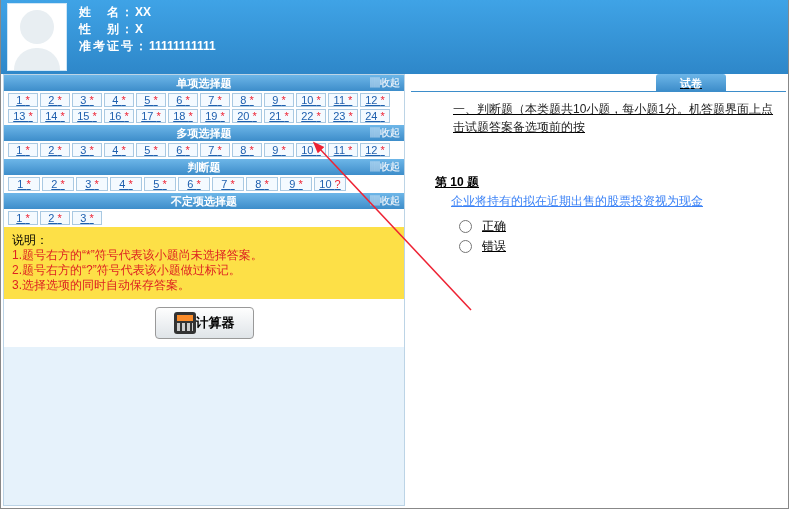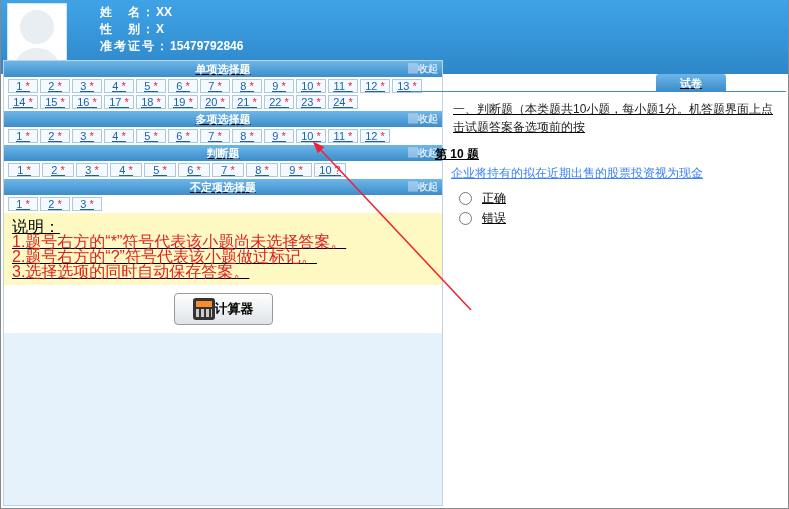--- a/index.html
+++ b/index.html
@@ -5,64 +5,64 @@
   * { box-sizing: border-box; margin: 0; padding: 0; }
   body { font-family: "Microsoft YaHei", SimSun, sans-serif; font-size: 12px; background: #fff; }
   .root { position: relative; width: 789px; height: 509px; border: 1px solid #888; border-top: none; overflow: hidden; }
 
   
   .hdr { background: linear-gradient(#3fa3e6, #2e87c9); color: #fff; height: 74px; display: flex; }
   .avatar { width: 60px; height: 68px; margin: 3px 6px; background: #fff; border: 1px solid #cfe6f6; position: relative; }
   .avatar::before { content: ""; position: absolute; top: 6px; left: 12px; width: 34px; height: 34px; border-radius: 50%; background: #e8eef2; }
   .avatar::after { content: ""; position: absolute; bottom: 0; left: 6px; width: 46px; height: 22px; border-radius: 22px 22px 0 0; background: #e8eef2; }
   .info { padding: 4px 6px; font-weight: bold; line-height: 17px; }
-  .info .row span:first-child { letter-spacing: 2px; margin-left: 21px; }
+  .info .row span:first-child { letter-spacing: 2px; }
 
   
-  .left { position: absolute; left: 2px; top: 60px; width: 440px; bottom: 2px; background: #e6f2fb; border: 1px solid #bcd4e6; text-decoration: underline; }
+  .left { position: absolute; left: 2px; top: 74px; width: 402px; bottom: 2px; background: #e6f2fb; border: 1px solid #bcd4e6; }
   .sec-h { height: 16px; background: linear-gradient(#6db6e8,#3d8dca); color: #fff; font-weight: bold; text-align: center; font-size: 11px; line-height: 16px; position: relative; }
   .collapse { position: absolute; right: 4px; top: 0; font-size: 10px; color: #dceaf6; cursor: pointer; }
   .grid { background: #fff; padding: 2px 4px; display: flex; flex-wrap: wrap; gap: 2px; }
   .q { width: 30px; height: 14px; border: 1px solid #a9c9e2; text-align: center; font-size: 11px; line-height: 12px; color: #1e5fae; text-decoration: underline; cursor: pointer; background: #f4faff; white-space: nowrap; }
   .q .mk { color: #e23; text-decoration: none; }
   .grid.row3 .q { width: 32px; }
-  .notes { background: #fef9c3; padding: 6px 8px; color: #d22; font-size: 16px; line-height: 15px; }
+  .notes { background: #fde047; padding: 6px 8px; color: #d22; font-size: 12px; line-height: 15px; }
   .notes .t { color: #000; }
   .calc-row { text-align: center; padding: 8px 0; background: #fff; }
   .calc { display: inline-flex; align-items: center; border: 1px solid #999; border-radius: 4px; padding: 4px 18px; background: linear-gradient(#fefefe,#dfe4e8); cursor: pointer; font-size: 13px; font-weight: bold; }
   .calc .ic { width: 22px; height: 22px; background: #333; border-radius: 3px; position: relative; }
   .calc .ic::before { content:""; position:absolute; top:3px; left:3px; right:3px; height:6px; background:#fb8c2a; }
   .calc .ic::after { content:""; position:absolute; bottom:3px; left:3px; right:3px; height:8px; background: repeating-linear-gradient(90deg,#ccc 0 3px,#333 3px 5px); }
 
   
   .right { position: absolute; left: 410px; top: 74px; right: 2px; bottom: 2px; text-decoration: underline; }
   .tabbar { height: 18px; border-bottom: 1px solid #3d8dca; display:flex; }
   .tabspace { flex: 1; }
   .tab { background: linear-gradient(#6db6e8,#3d8dca); color:#fff; font-weight:bold; font-size:11px; padding: 2px 24px; border-radius: 3px 3px 0 0; }
   .desc { padding: 8px 10px 6px 42px; font-size: 12px; color: #222; line-height: 18px; }
-  .qtitle { padding: 4px 10px 2px 24px; font-weight: bold; }
+  .qtitle { padding: 4px 10px 2px 24px; font-weight: bold; margin-top: 28px; }
   .qtext { padding: 0 10px 4px 40px; color: #3b82f6; text-decoration: underline; }
   .opts { padding: 2px 10px 2px 48px; }
   .opt { display:flex; align-items:center; gap:10px; height:20px; }
   .opt input { margin:0; }
 
   
   .arrow-layer { position:absolute; left:0; top:0; pointer-events:none; }
 </style>
 </head>
 <body>
 
 <div class="root">
 
   <div class="hdr">
     <div class="avatar"></div>
     <div class="info">
       <div class="row"><span>姓　名：</span><span>XX</span></div>
       <div class="row"><span>性　别：</span><span>X</span></div>
-      <div class="row"><span>准考证号：</span><span>15479792846</span></div>
+      <div class="row"><span>准考证号：</span><span>11111111111</span></div>
     </div>
   </div>
 
   <div class="left">
 
     <div class="sec-h">
       <span>单项选择题</span>
       <span class="collapse">▥收起</span>
     </div>
     <div class="grid" id="g1">

